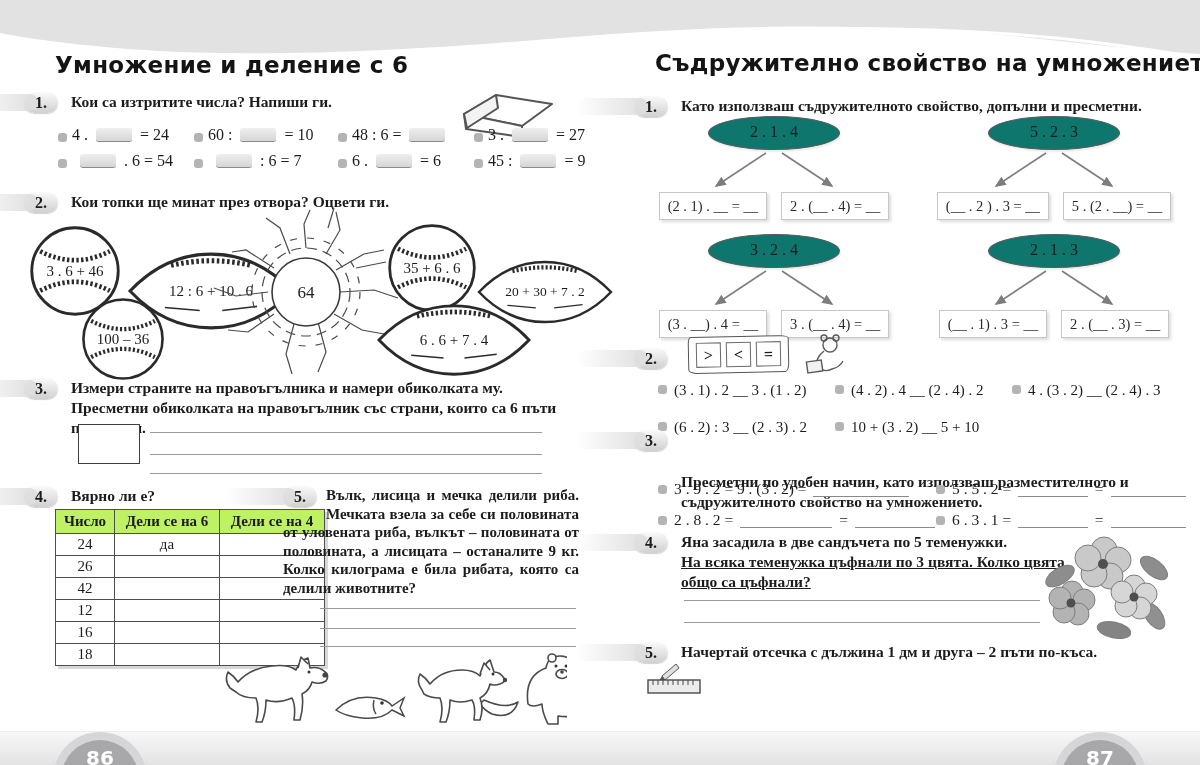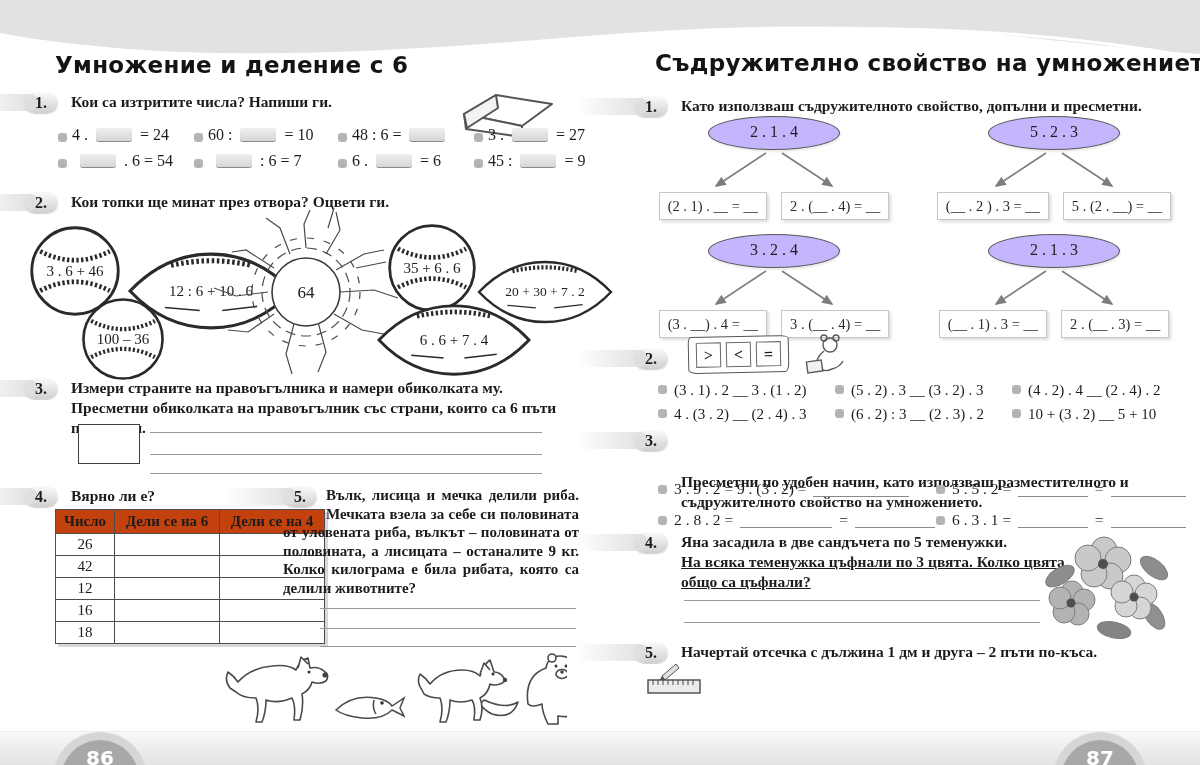--- a/index.html
+++ b/index.html
@@ -31,38 +31,38 @@
   .canvas{position:absolute;}
   .ball{position:absolute;}
   .ball svg{position:absolute;left:0;top:0;width:100%;height:100%;}
   .ball-label{position:absolute;inset:0;display:flex;align-items:center;justify-content:center;
               font-size:15px;white-space:nowrap;}
   
   .rect{position:absolute;border:1.6px solid #3f3f3f;background:#fff;}
   
   .dtable{position:absolute;border-collapse:collapse;box-shadow:3px 3px 0 0 #d8d8d8;background:#fff;}
   .dtable th,.dtable td{border:1.2px solid #4d4d4d;text-align:center;font-size:15px;padding:0 6px;height:21px;}
-  .dtable th{font-weight:bold;height:23px;background:#c2410c;}
+  .dtable th{font-weight:bold;height:23px;background:#bef264;}
   
   .trees{position:absolute;left:638px;top:116px;display:grid;grid-template-columns:272px 272px;
          column-gap:8px;row-gap:14px;}
   .tree{width:272px;}
   .oval{width:130px;height:32px;border:1.4px solid #5a5a5a;border-radius:50%;margin:0 auto;
-        text-align:center;line-height:30px;font-size:16px;background:#c4b5fd;box-shadow:1px 2px 2px rgba(0,0,0,.08);}
+        text-align:center;line-height:30px;font-size:16px;background:#0f766e;box-shadow:1px 2px 2px rgba(0,0,0,.08);}
   .arrows{display:block;margin:0 auto;}
   .tree-boxes{display:flex;justify-content:center;gap:14px;}
   .tbox{background:#fff;border:1px solid #c6c6c6;box-shadow:2px 2px 3px rgba(0,0,0,.14);
         height:26px;line-height:26px;padding:0 8px;font-size:14.5px;white-space:nowrap;color:#2a2a2a;}
   
   .sign-card{position:absolute;display:flex;gap:5px;padding:5px 7px;background:#fff;
              border:1.5px solid #555;border-radius:3px 9px 4px 8px/7px 3px 9px 4px;transform:rotate(-1.2deg);}
   .sign-box{width:23px;height:23px;border:1.3px solid #6a6a6a;display:flex;align-items:center;
             justify-content:center;font-weight:bold;font-size:16px;background:#fff;}
   .comp-grid{position:absolute;left:658px;top:380px;display:grid;grid-template-columns:177px 177px 177px;
-             row-gap:3px;font-size:15px;}
+             row-gap:16px;font-size:15px;}
   .comp{display:flex;gap:7px;white-space:nowrap;line-height:21px;}
   .calc-grid{position:absolute;left:658px;top:478px;display:grid;grid-template-columns:278px 250px;
              row-gap:9px;font-size:15.5px;}
   .calc{display:flex;gap:7px;align-items:center;white-space:nowrap;line-height:22px;}
   
   .footer{position:absolute;left:0;right:0;top:731px;height:34px;
           background:linear-gradient(180deg,#f7f7f7,#e2e2e3);border-top:1px solid #ededed;}
   .pgc{position:absolute;top:732px;width:94px;height:94px;border-radius:50%;background:#d6d6d8;}
   .pgc-inner{position:absolute;left:8px;top:8px;right:8px;bottom:8px;border-radius:50%;background:#a8a8ab;
              display:flex;justify-content:center;align-items:flex-start;padding-top:6px;color:#fff;
@@ -246,20 +246,25 @@
   <table class="dtable" style="left:55px;top:509px;">
     <thead>
       <tr>
         <th style="width:46px;">Число</th>
         <th style="width:92px;">Дели се на 6</th>
         <th style="width:92px;">Дели се на 4</th>
       </tr>
     </thead>
     <tbody>
       <tr>
+          <td>24</td>
+          <td>да</td>
+          <td></td>
+        </tr>
+      <tr>
           <td>26</td>
           <td></td>
           <td></td>
         </tr>
       <tr>
           <td>42</td>
           <td></td>
           <td></td>
         </tr>
       <tr>
@@ -405,24 +410,20 @@
       <circle cx="36" cy="6" r="3"></circle>
       <path d="M24,19 Q14,27 18,35 Q24,41 32,37"></path>
       <path d="M32,37 Q40,35 43,29"></path>
       <rect x="7" y="29" width="15" height="11" fill="#f1f1f1" transform="rotate(-8 14 34)"></rect>
     </g>
   </svg>
   <div class="comp-grid">
     <div class="comp">
         <span class="bullet"></span>
         <span>(3 . 1) . 2 __ 3 . (1 . 2)</span>
-      </div>
-    <div class="comp">
-        <span class="bullet"></span>
-        <span>(5 . 2) . 3 __ (3 . 2) . 3</span>
       </div>
     <div class="comp">
         <span class="bullet"></span>
         <span>(4 . 2) . 4 __ (2 . 4) . 2</span>
       </div>
     <div class="comp">
         <span class="bullet"></span>
         <span>4 . (3 . 2) __ (2 . 4) . 3</span>
       </div>
     <div class="comp">

